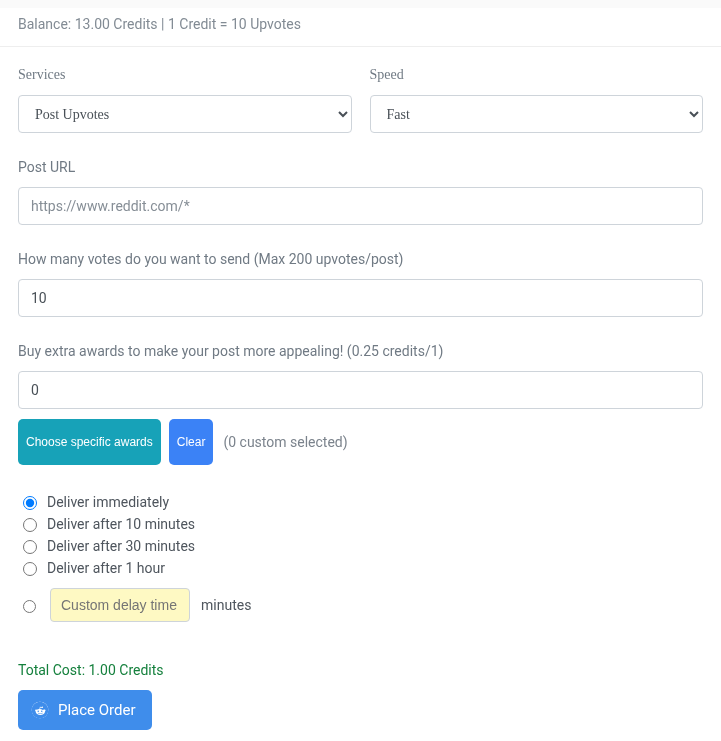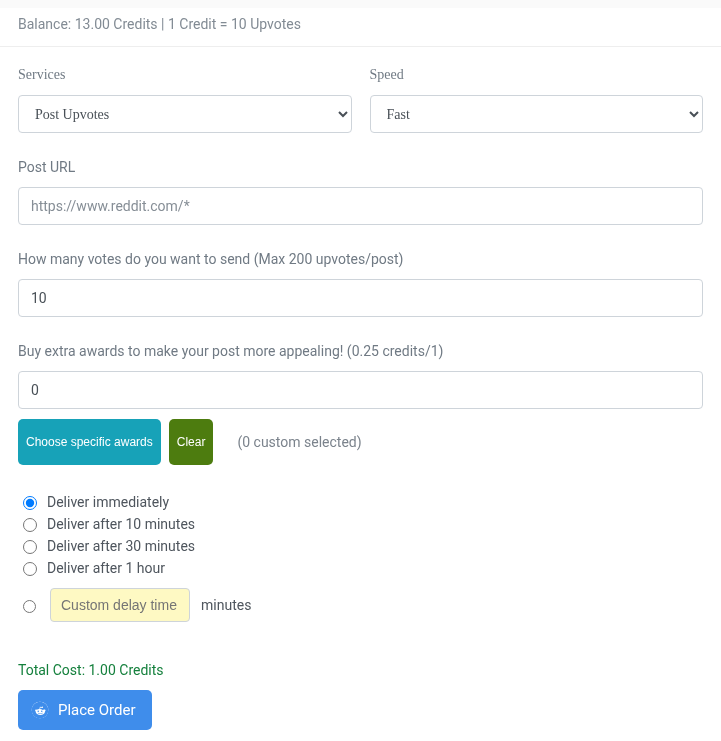--- a/index.html
+++ b/index.html
@@ -60,31 +60,31 @@
     display: inline-block;
     font-size: 12px;
     padding: 16px 8px;
     border-radius: 5px;
     color: #fff;
     border: none;
     cursor: pointer;
     font-family: Liberation Sans, sans-serif;
   }
   .btn-info { background: #17a2b8; }
-  .btn-danger { background: #4d7c0f; }
+  .btn-danger { background: #3b82f6; }
   .awards-row {
     margin-top: 10px;
     display: flex;
     align-items: center;
     gap: 8px;
   }
   .awards-sel {
     color: #7b838c;
     font-size: 14px;
-    margin-left: 16px;
+    margin-left: 2px;
   }
   .radio-group {
     margin-top: 28px;
   }
   .radio-row {
     display: flex;
     align-items: center;
     gap: 7px;
     margin-bottom: 5px;
     font-size: 14px;

